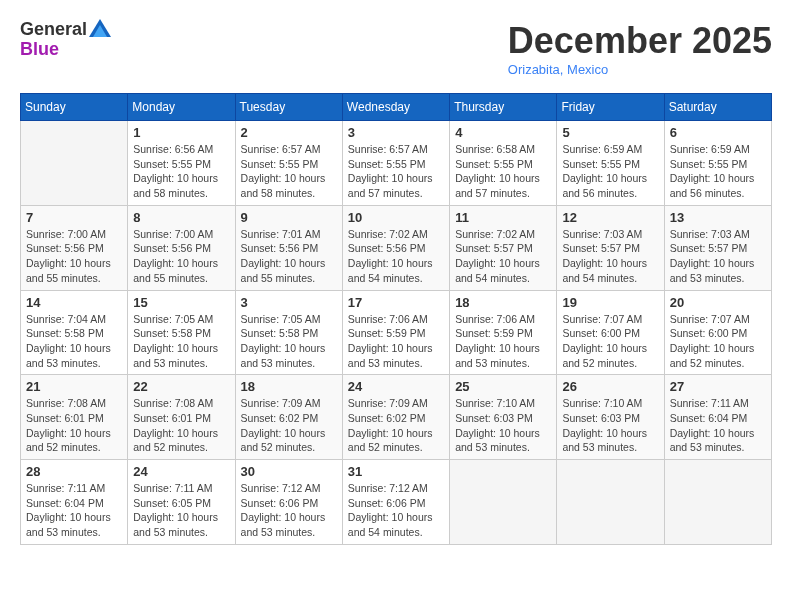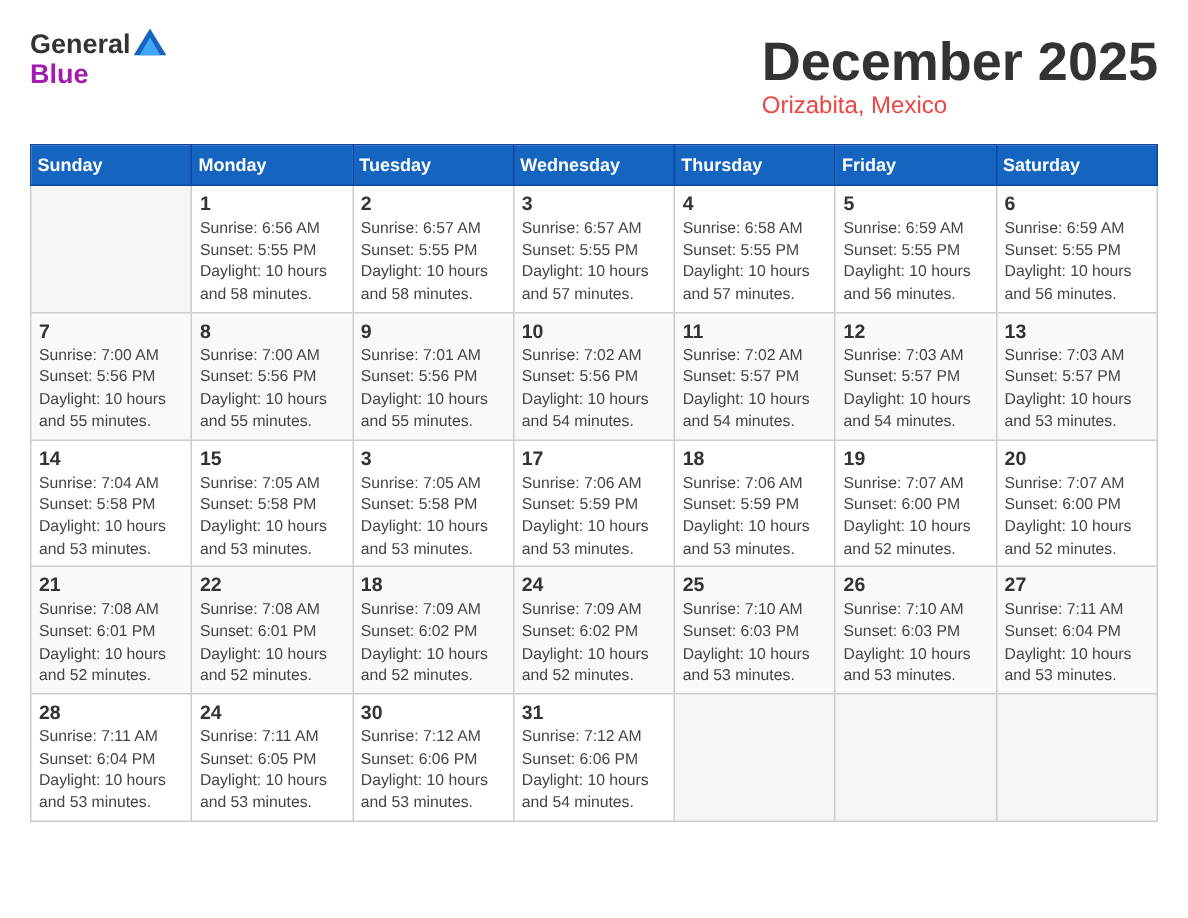--- a/index.html
+++ b/index.html
@@ -34,35 +34,35 @@
     }
     .title-area {
       text-align: left;
     }
     .month-title {
       font-size: 36px;
       font-weight: bold;
       color: #333;
     }
     .subtitle {
-      font-size: 16px;
-      color: #ef4444;
+      font-size: 13px;
+      color: #3b82f6;
     }
     .calendar {
       width: 100%;
       border-collapse: collapse;
       font-size: 11px;
     }
     .calendar th {
       background: #1565c0;
       color: #fff;
       padding: 6px 4px;
       text-align: left;
       font-size: 12px;
-      font-weight: bold;
+      font-weight: normal;
       border: 1px solid #0d47a1;
     }
     .calendar td {
       border: 1px solid #ccc;
       vertical-align: top;
       padding: 4px 5px;
       width: 107px;
       min-height: 80px;
       background: #fff;
     }

